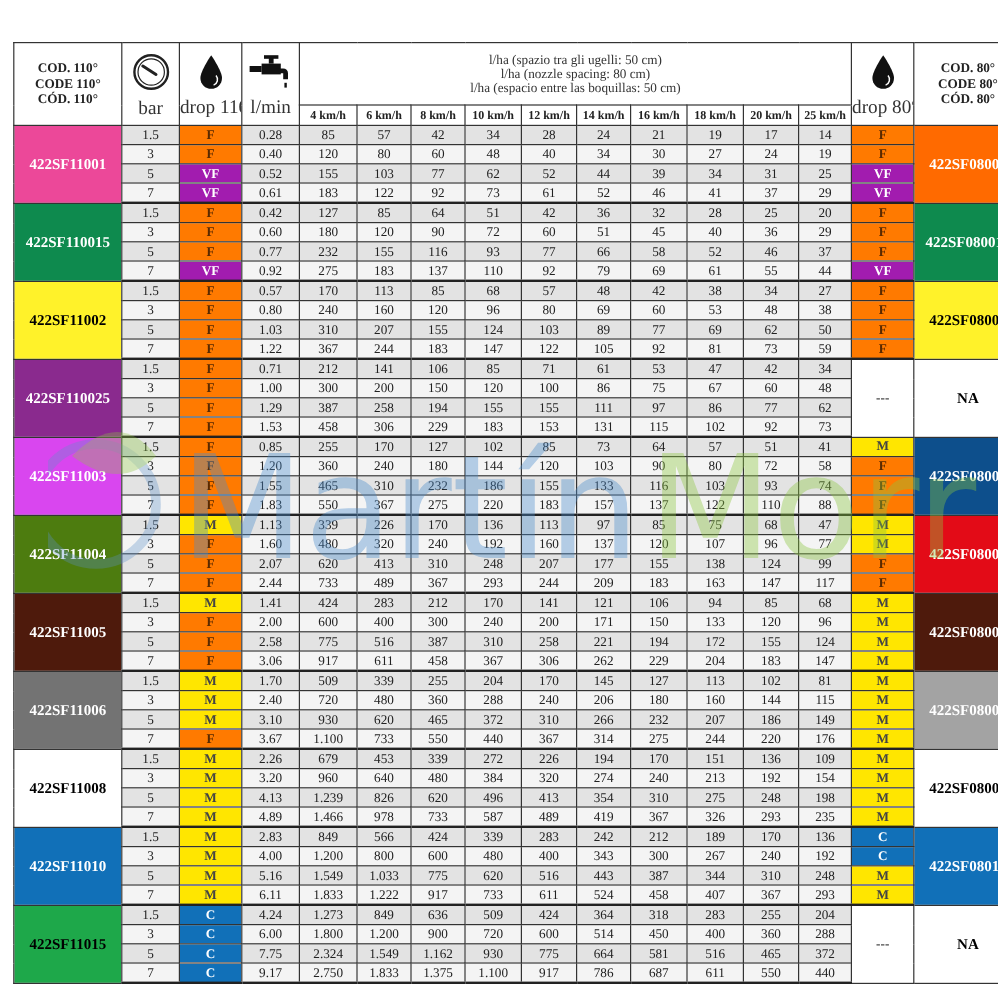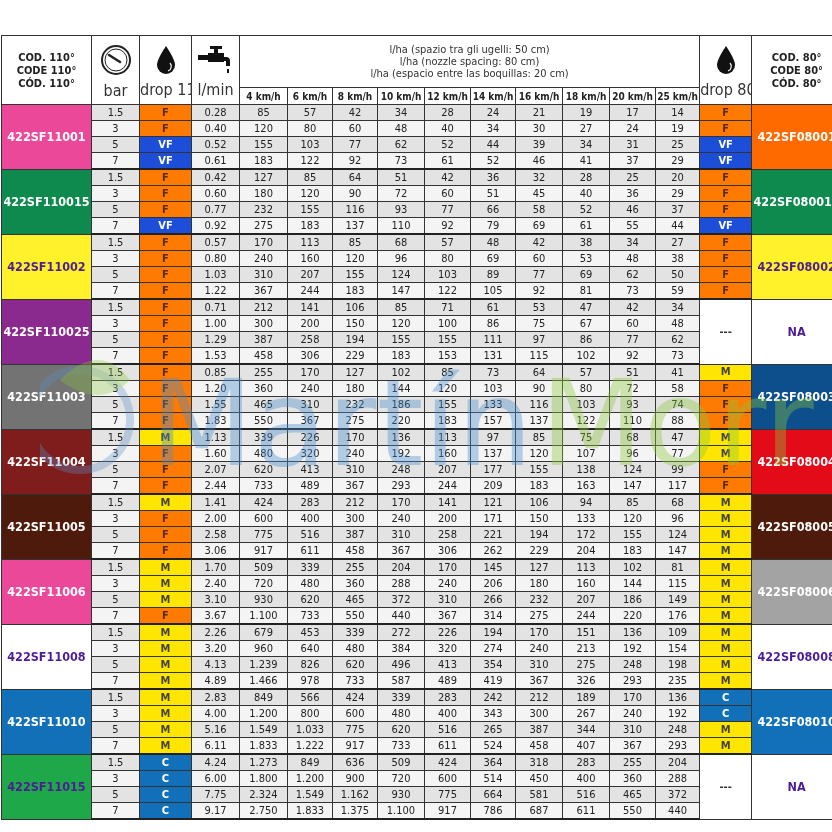--- a/index.html
+++ b/index.html
@@ -1,32 +1,32 @@
 <!DOCTYPE html>
 <html><head>
 <meta charset="utf-8">
 <style>
   html, body { margin:0; padding:0; background:#ffffff; }
   body { width:832px; height:832px; position:relative; overflow:hidden; font-family:"DejaVu Sans Condensed","DejaVu Sans", sans-serif; }
-  .wrap { position:absolute; left:1px; top:35px; width:782px; }
+  .wrap { position:absolute; left:11px; top:35px; width:782px;font-family:Liberation Serif, serif; }
   table { border-collapse:collapse; width:830px; table-layout:fixed; }
   td, th { border:1px solid #333; padding:0; text-align:center; vertical-align:middle; font-size:11px; color:#222; height:15px; line-height:14px; overflow:hidden; white-space:nowrap; }
   th { font-weight:normal; background:#fff; }
   .hdr-code { font-weight:bold; font-size:11px; line-height:13px; white-space:normal; }
   .hdr-sub { font-size:16px; color:#333; }
   .hdr-speed { font-weight:bold; font-size:10px; height:16px; vertical-align:bottom; }
   .hdr-title { font-size:11px; line-height:12px; color:#333; vertical-align:middle; border-bottom:none; }
   .code-cell { font-weight:bold; font-size:12.5px; color:#fff; }
-  .code-dark { color:#4c1d95; }
+  .code-dark { color:#000000; }
   tr.r0 td.v, tr.r2 td.v { background:#e3e3e3; }
   tr.r1 td.v, tr.r3 td.v { background:#f4f4f4; }
   tr.grp-end td { border-bottom:2px solid #222; }
   .drop { font-weight:bold; font-size:11px; color:#333; }
   .drop-F { background:#ff7a00; color:#5a2a00; }
-  .drop-VF { background:#1d4ed8; color:#fff; }
+  .drop-VF { background:#a21caf; color:#fff; }
   .drop-M { background:#ffe600; color:#444; }
   .drop-C { background:#1170b8; color:#fff; }
   .drop-none { background:#fff; color:#333; }
   .icon svg { display:block; margin:2px auto 0; }
   .watermark { position:absolute; left:40px; top:340px; width:780px; height:140px; pointer-events:none; opacity:0.55; }
 </style>
 </head>
 <body>
 
 <div class="wrap">
@@ -84,21 +84,21 @@
                 <rect x="14" y="1" width="12" height="3" fill="#111"></rect>
                 <path d="M24 12 h6 a4 4 0 0 1 4 4 v5 h-4 v-5 h-6z" fill="#111"></path>
                 <rect x="31" y="24" width="2" height="4" fill="#111"></rect>
               </svg>
           </span>
           <div class="hdr-sub" style="margin-top:6px">l/min</div>
         </th>
         <th colspan="10" class="hdr-title">
           <div>l/ha (spazio tra gli ugelli: 50 cm)</div>
           <div>l/ha (nozzle spacing: 80 cm)</div>
-          <div>l/ha (espacio entre las boquillas: 20 cm)</div>
+          <div>l/ha (espacio entre las boquillas: 50 cm)</div>
         </th>
         <th rowspan="2">
           <span class="icon">
             <svg width="20" height="30" viewBox="0 0 20 30">
                 <path d="M10 1 C10 1 1 14 1 20 A9 9 0 0 0 19 20 C19 14 10 1 10 1Z" fill="#111"></path>
                 <path d="M14 18 A5 5 0 0 1 12 26" stroke="#fff" stroke-width="1.2" fill="none"></path>
               </svg>
           </span>
           <div class="hdr-sub" style="margin-top:8px">drop 80°</div>
         </th>
@@ -377,21 +377,21 @@
           <td class="v">229</td>
           <td class="v">183</td>
           <td class="v">153</td>
           <td class="v">131</td>
           <td class="v">115</td>
           <td class="v">102</td>
           <td class="v">92</td>
           <td class="v">73</td>
         </tr>
         <tr class="r0">
-          <td rowspan="4" class="code-cell" style="background: #737373;">422SF11003</td>
+          <td rowspan="4" class="code-cell" style="background: #d946ef;">422SF11003</td>
           <td class="v">1.5</td>
           <td class="drop drop-F">F</td>
           <td class="v">0.85</td>
           <td class="v">255</td>
           <td class="v">170</td>
           <td class="v">127</td>
           <td class="v">102</td>
           <td class="v">85</td>
           <td class="v">73</td>
           <td class="v">64</td>
@@ -443,21 +443,21 @@
           <td class="v">220</td>
           <td class="v">183</td>
           <td class="v">157</td>
           <td class="v">137</td>
           <td class="v">122</td>
           <td class="v">110</td>
           <td class="v">88</td>
           <td class="drop drop-F">F</td>
         </tr>
         <tr class="r0">
-          <td rowspan="4" class="code-cell" style="background: #7f1d1d;">422SF11004</td>
+          <td rowspan="4" class="code-cell" style="background: #4d7c0f;">422SF11004</td>
           <td class="v">1.5</td>
           <td class="drop drop-M">M</td>
           <td class="v">1.13</td>
           <td class="v">339</td>
           <td class="v">226</td>
           <td class="v">170</td>
           <td class="v">136</td>
           <td class="v">113</td>
           <td class="v">97</td>
           <td class="v">85</td>
@@ -575,21 +575,21 @@
           <td class="v">367</td>
           <td class="v">306</td>
           <td class="v">262</td>
           <td class="v">229</td>
           <td class="v">204</td>
           <td class="v">183</td>
           <td class="v">147</td>
           <td class="drop drop-M">M</td>
         </tr>
         <tr class="r0">
-          <td rowspan="4" class="code-cell" style="background: #ec4899;">422SF11006</td>
+          <td rowspan="4" class="code-cell" style="background: #737373;">422SF11006</td>
           <td class="v">1.5</td>
           <td class="drop drop-M">M</td>
           <td class="v">1.70</td>
           <td class="v">509</td>
           <td class="v">339</td>
           <td class="v">255</td>
           <td class="v">204</td>
           <td class="v">170</td>
           <td class="v">145</td>
           <td class="v">127</td>
@@ -749,21 +749,21 @@
         </tr>
         <tr class="r2">
           <td class="v">5</td>
           <td class="drop drop-M">M</td>
           <td class="v">5.16</td>
           <td class="v">1.549</td>
           <td class="v">1.033</td>
           <td class="v">775</td>
           <td class="v">620</td>
           <td class="v">516</td>
-          <td class="v">265</td>
+          <td class="v">443</td>
           <td class="v">387</td>
           <td class="v">344</td>
           <td class="v">310</td>
           <td class="v">248</td>
           <td class="drop drop-M">M</td>
         </tr>
         <tr class="r3 grp-end">
           <td class="v">7</td>
           <td class="drop drop-M">M</td>
           <td class="v">6.11</td>

